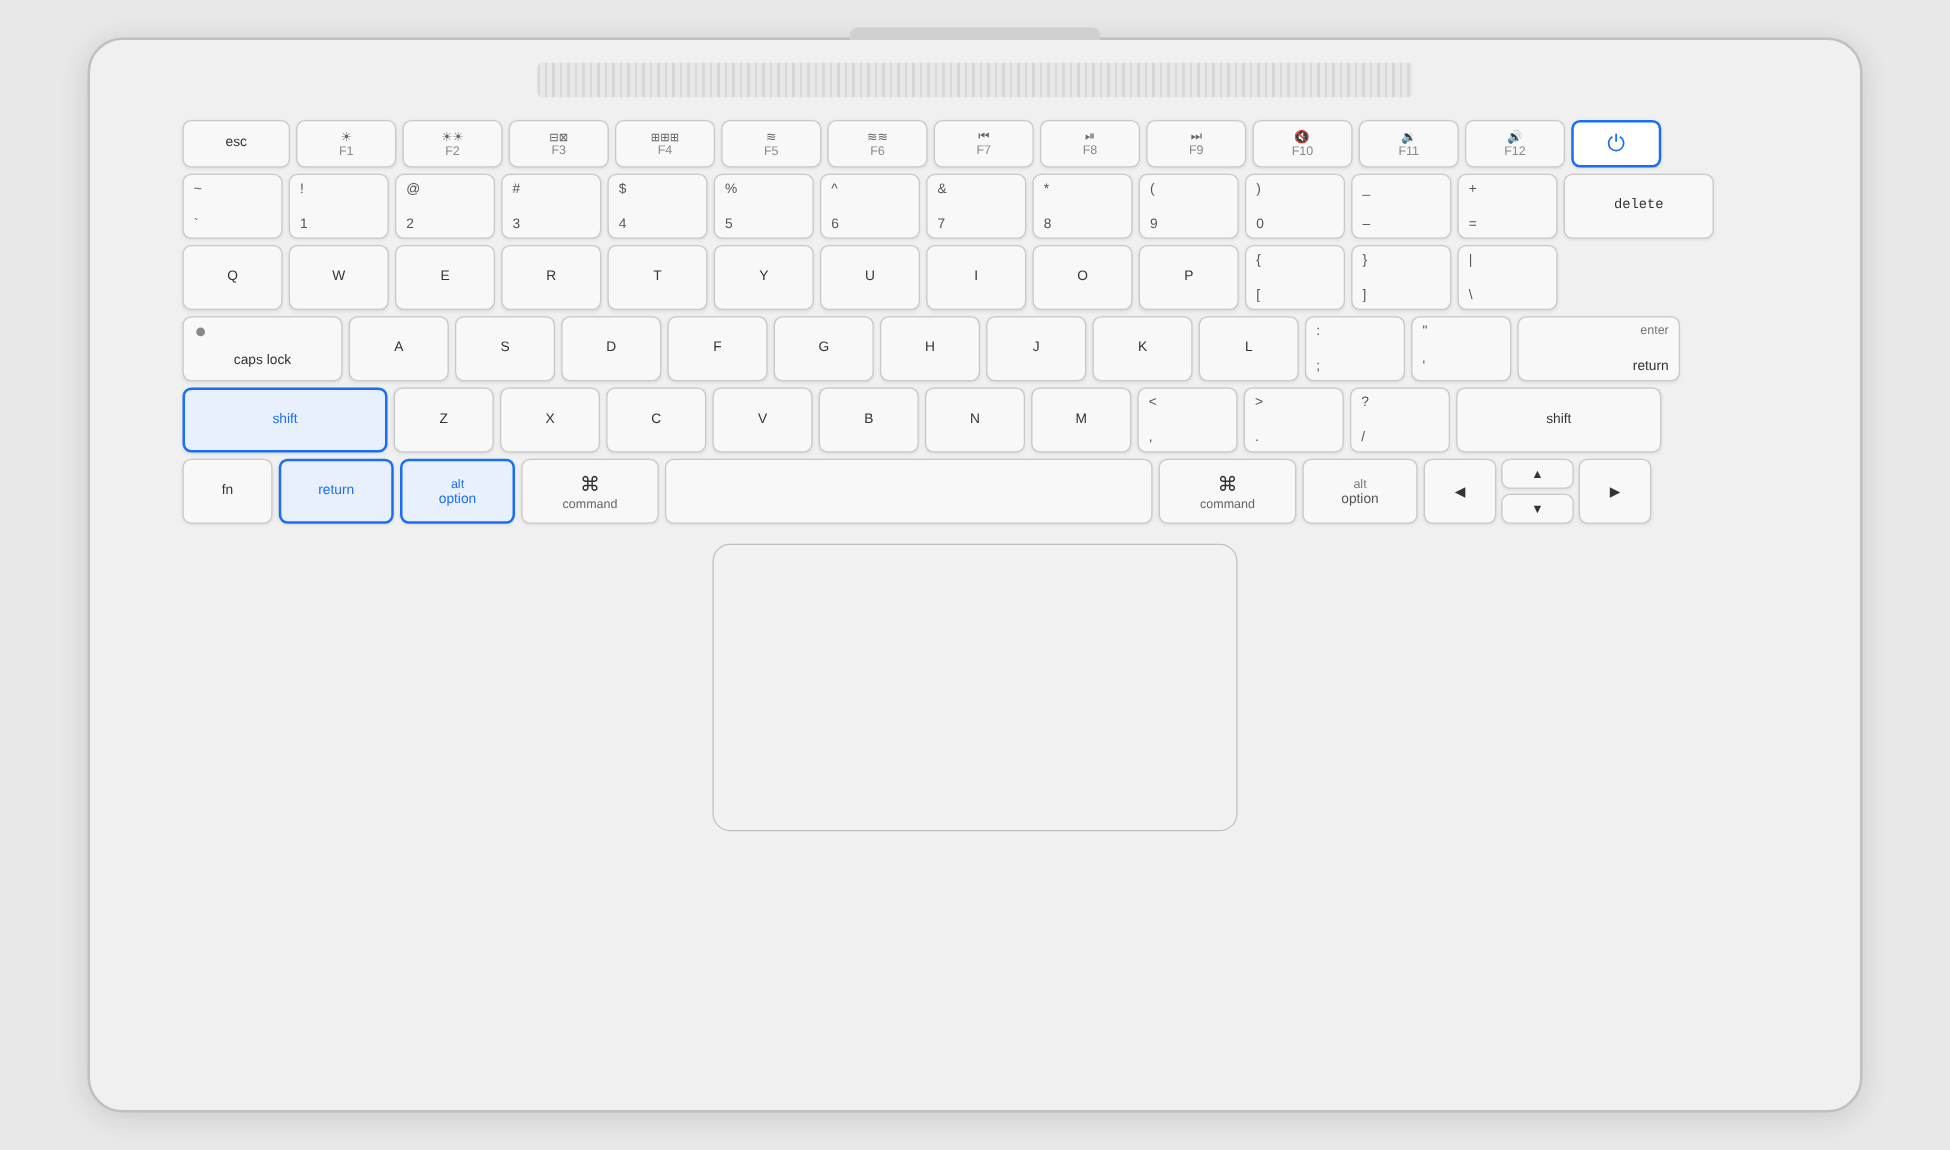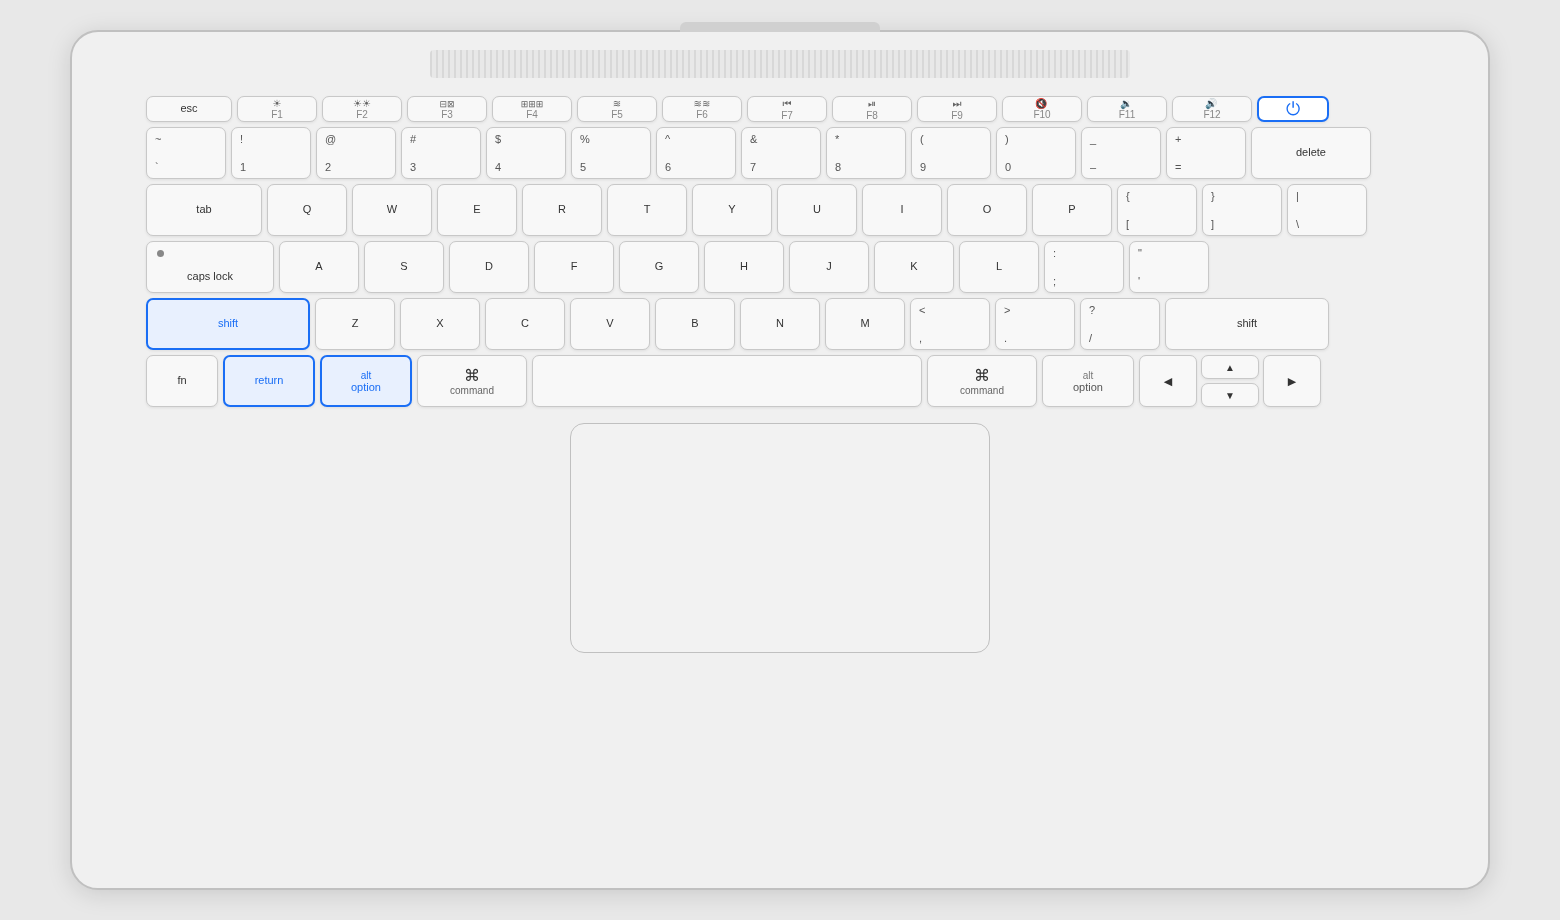--- a/index.html
+++ b/index.html
@@ -95,28 +95,28 @@
       color: #1a6ef5;
     }
 
     .key-label {
       font-size: 11px;
       line-height: 1.2;
       text-align: center;
     }
 
     .fn-row .key {
-      height: 26px;
+      height: 38px;
     }
 
     
     .w-esc { width: 86px; }
     .w-fn { width: 80px; }
     .w-standard { width: 80px; }
-    .w-delete { width: 120px; }
+    .w-delete { width: 120px; font-family: Liberation Mono, monospace; }
     .w-tab { width: 116px; }
     .w-capslock { width: 128px; }
     .w-enter { width: 130px; }
     .w-shift-l { width: 164px; }
     .w-shift-r { width: 164px; }
     .w-fn-key { width: 72px; }
     .w-control { width: 92px; }
     .w-option { width: 92px; }
     .w-command-l { width: 110px; }
     .w-spacebar { width: 390px; }
@@ -304,23 +304,20 @@
       <div class="key w-standard two-line-key">
         <span class="top">+</span>
         <span class="bottom">=</span>
       </div>
       <div class="key w-delete">
         <span class="key-label">delete</span>
       </div>
     </div>
 
     <div class="key-row">
-      <div class="key w-tab">
-        <span class="key-label">tab</span>
-      </div>
       <div class="key w-standard">
         <span class="key-label">Q</span>
       </div>
       <div class="key w-standard">
         <span class="key-label">W</span>
       </div>
       <div class="key w-standard">
         <span class="key-label">E</span>
       </div>
       <div class="key w-standard">
@@ -390,20 +387,24 @@
       <div class="key w-standard">
         <span class="key-label">L</span>
       </div>
       <div class="key w-standard two-line-key">
         <span class="top">:</span>
         <span class="bottom">;</span>
       </div>
       <div class="key w-standard two-line-key">
         <span class="top">"</span>
         <span class="bottom">'</span>
+      </div>
+      <div class="key w-enter enter-key">
+        <span class="enter-top">enter</span>
+        <span class="enter-bottom">return</span>
       </div>
     </div>
 
     <div class="key-row">
       <div class="key w-shift-l highlighted">
         <span class="key-label" style="color:#1a6ef5;">shift</span>
       </div>
       <div class="key w-standard">
         <span class="key-label">Z</span>
       </div>

